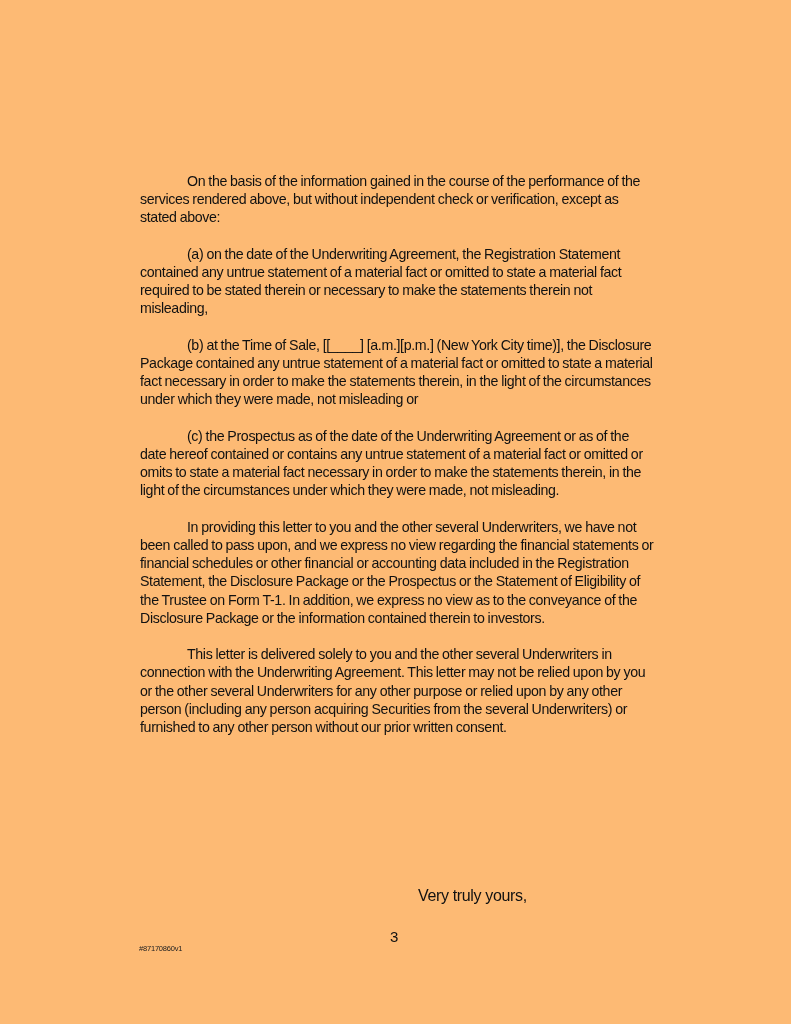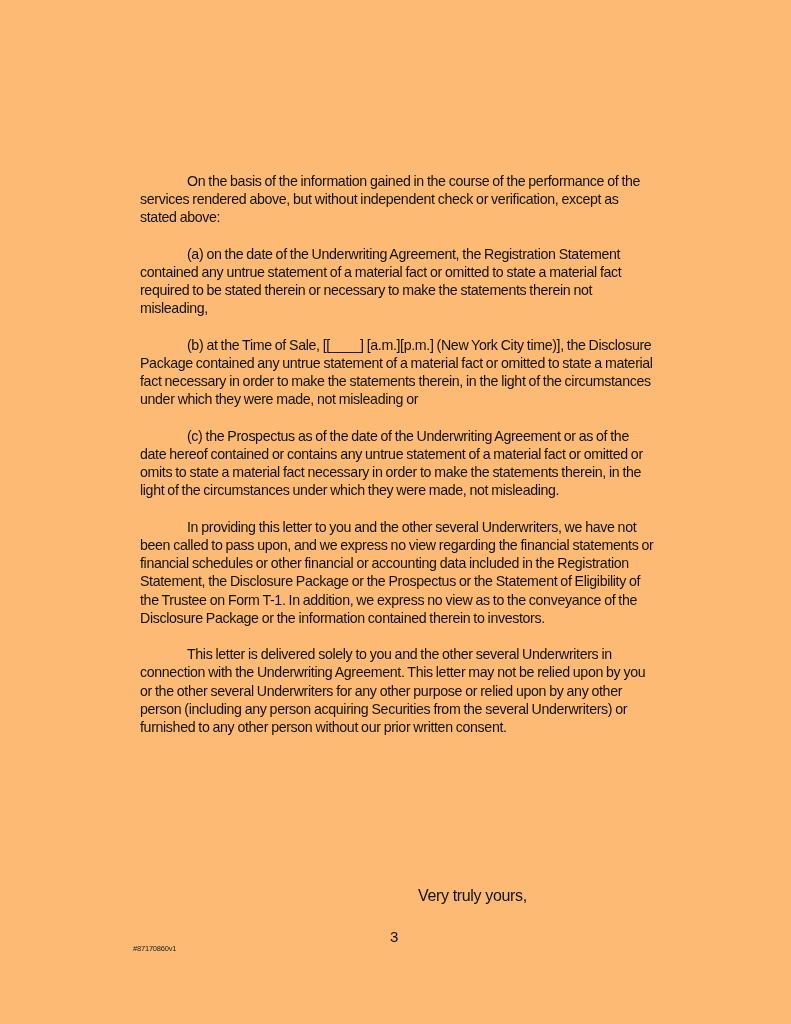--- a/index.html
+++ b/index.html
@@ -47,21 +47,21 @@
       text-align: right;
     }
     .page-number {
       position: absolute;
       left: 390px;
       top: 928px;
       font-size: 15px;
     }
     .doc-id {
       position: absolute;
-      left: 133px;
+      left: 139px;
       top: 944px;
       font-size: 7.5px;
       letter-spacing: -0.2px;
       color: #222222;
     }
   </style>
 </head>
 <body>
 
 <div class="page">

